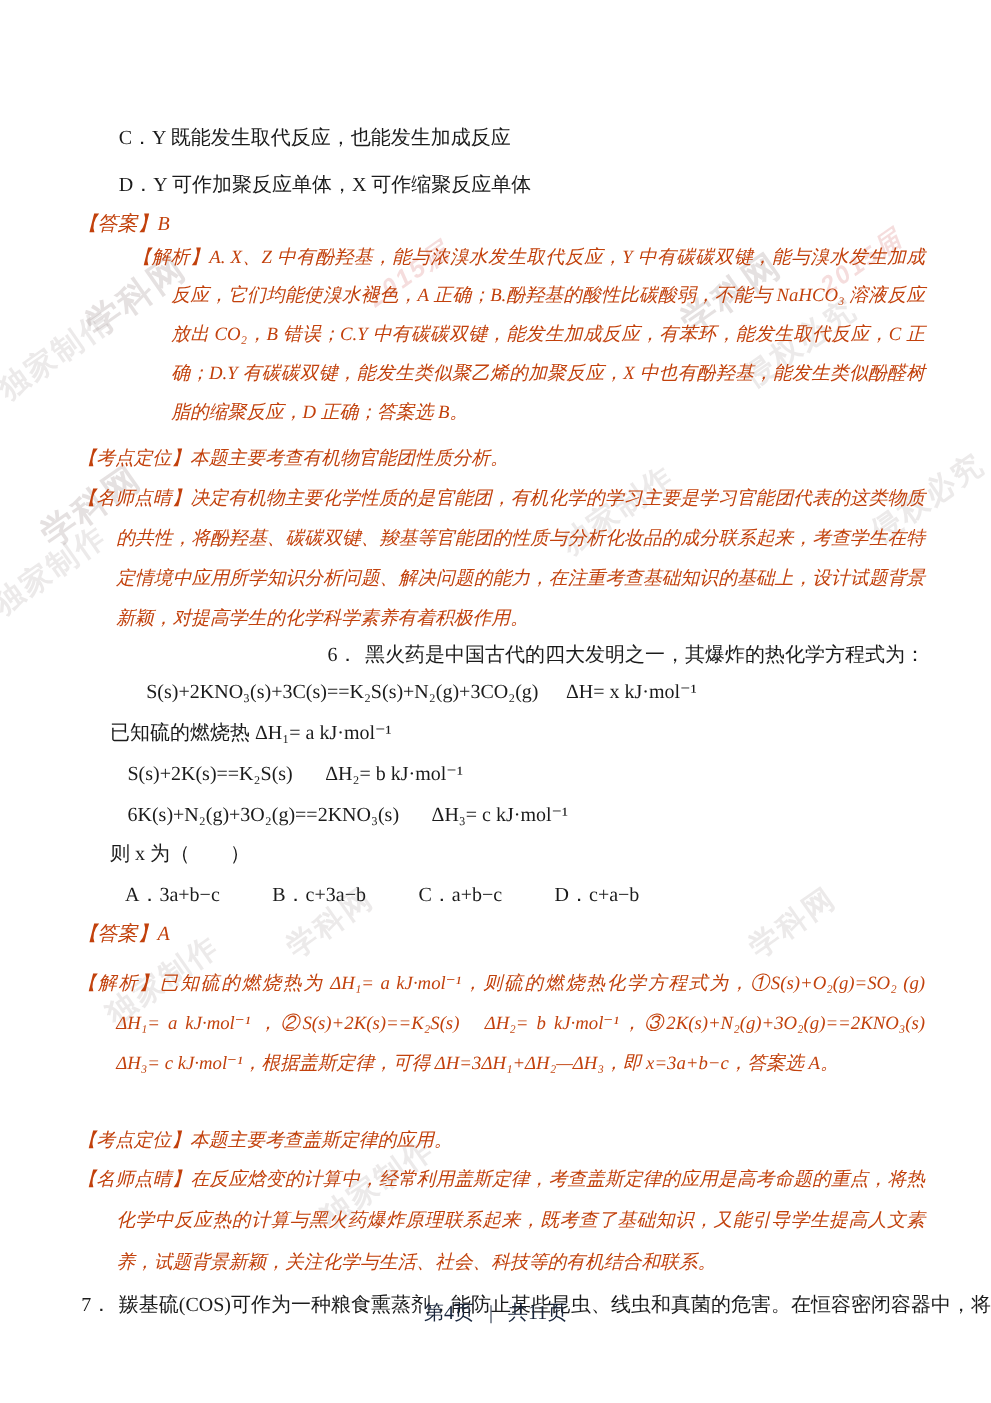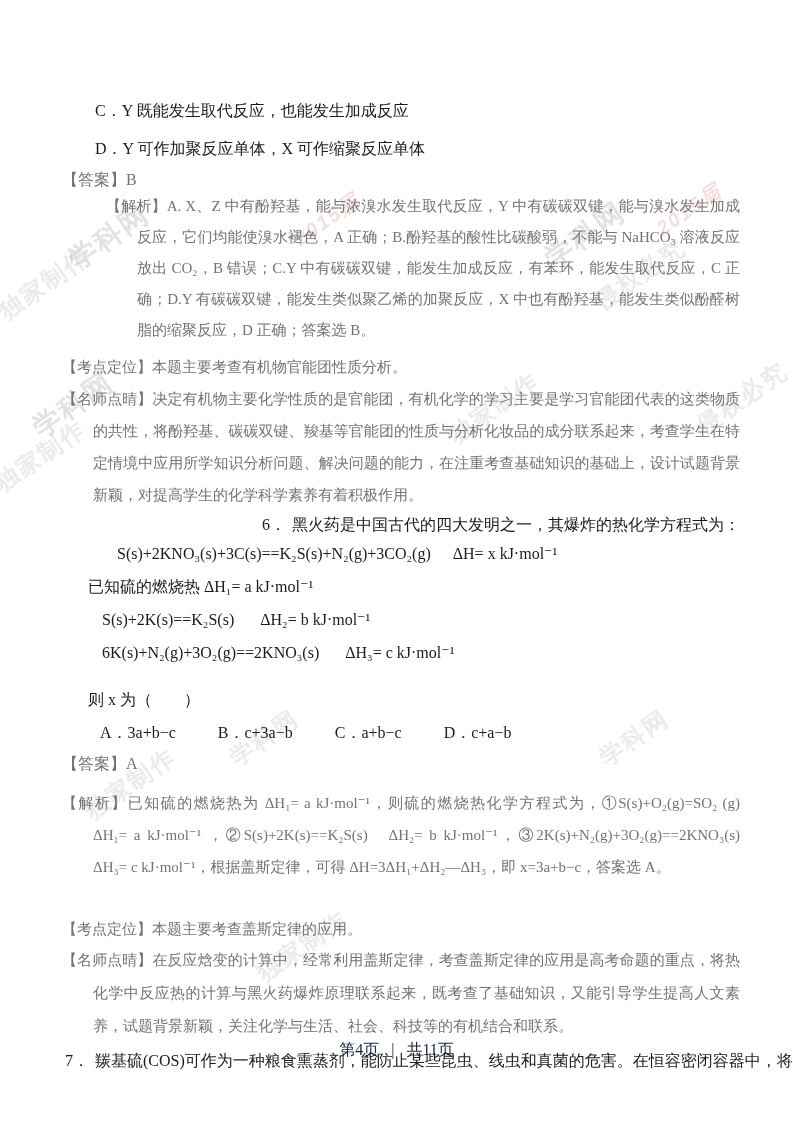--- a/index.html
+++ b/index.html
@@ -30,21 +30,21 @@
   .content {
     position: absolute;
     left: 62px;
     top: 0;
     width: 678px;
     z-index: 1;
   }
   .content > * { margin: 0; }
   .line { line-height: 22px; white-space: nowrap; }
   .black { color: #1b1b1b; }
-  .red   { color: #737373; }
+  .red   { color: #c2410c; font-style: italic; }
   .para {
     text-align: justify;
     font-size: 15px;
     padding-left: 31px;
     text-indent: -31px;
   }
   .lh31 { line-height: 31px; }
   .lh32 { line-height: 32px; }
   .lh33 { line-height: 33px; }
   .kaodian { font-size: 15px; }
@@ -64,21 +64,21 @@
   .mt-d        { margin-top: 16px; }
   .mt-ans5     { margin-top: 9px; }
   .mt-ana5     { margin-top: 0px; margin-left: 44px; }
   .mt-kao5     { margin-top: 10px; }
   .mt-ming5    { margin-top: 5px; }
   .mt-q6       { margin-top: 3px; text-align: right; }
   .mt-eqmain   { margin-top: 7px; }
   .mt-known    { margin-top: 11px; }
   .mt-eq2      { margin-top: 11px; }
   .mt-eq3      { margin-top: 11px; }
-  .mt-prompt   { margin-top: 25px; }
+  .mt-prompt   { margin-top: 9px; }
   .mt-opts     { margin-top: 11px; }
   .mt-ans6     { margin-top: 9px; }
   .mt-ana6     { margin-top: 12px; }
   .mt-kao6     { margin-top: 35px; }
   .mt-ming6    { margin-top: 4px; }
   .mt-q7       { margin-top: 7px; }
   
   .footer {
     position: absolute;
     left: 0; right: 0;

